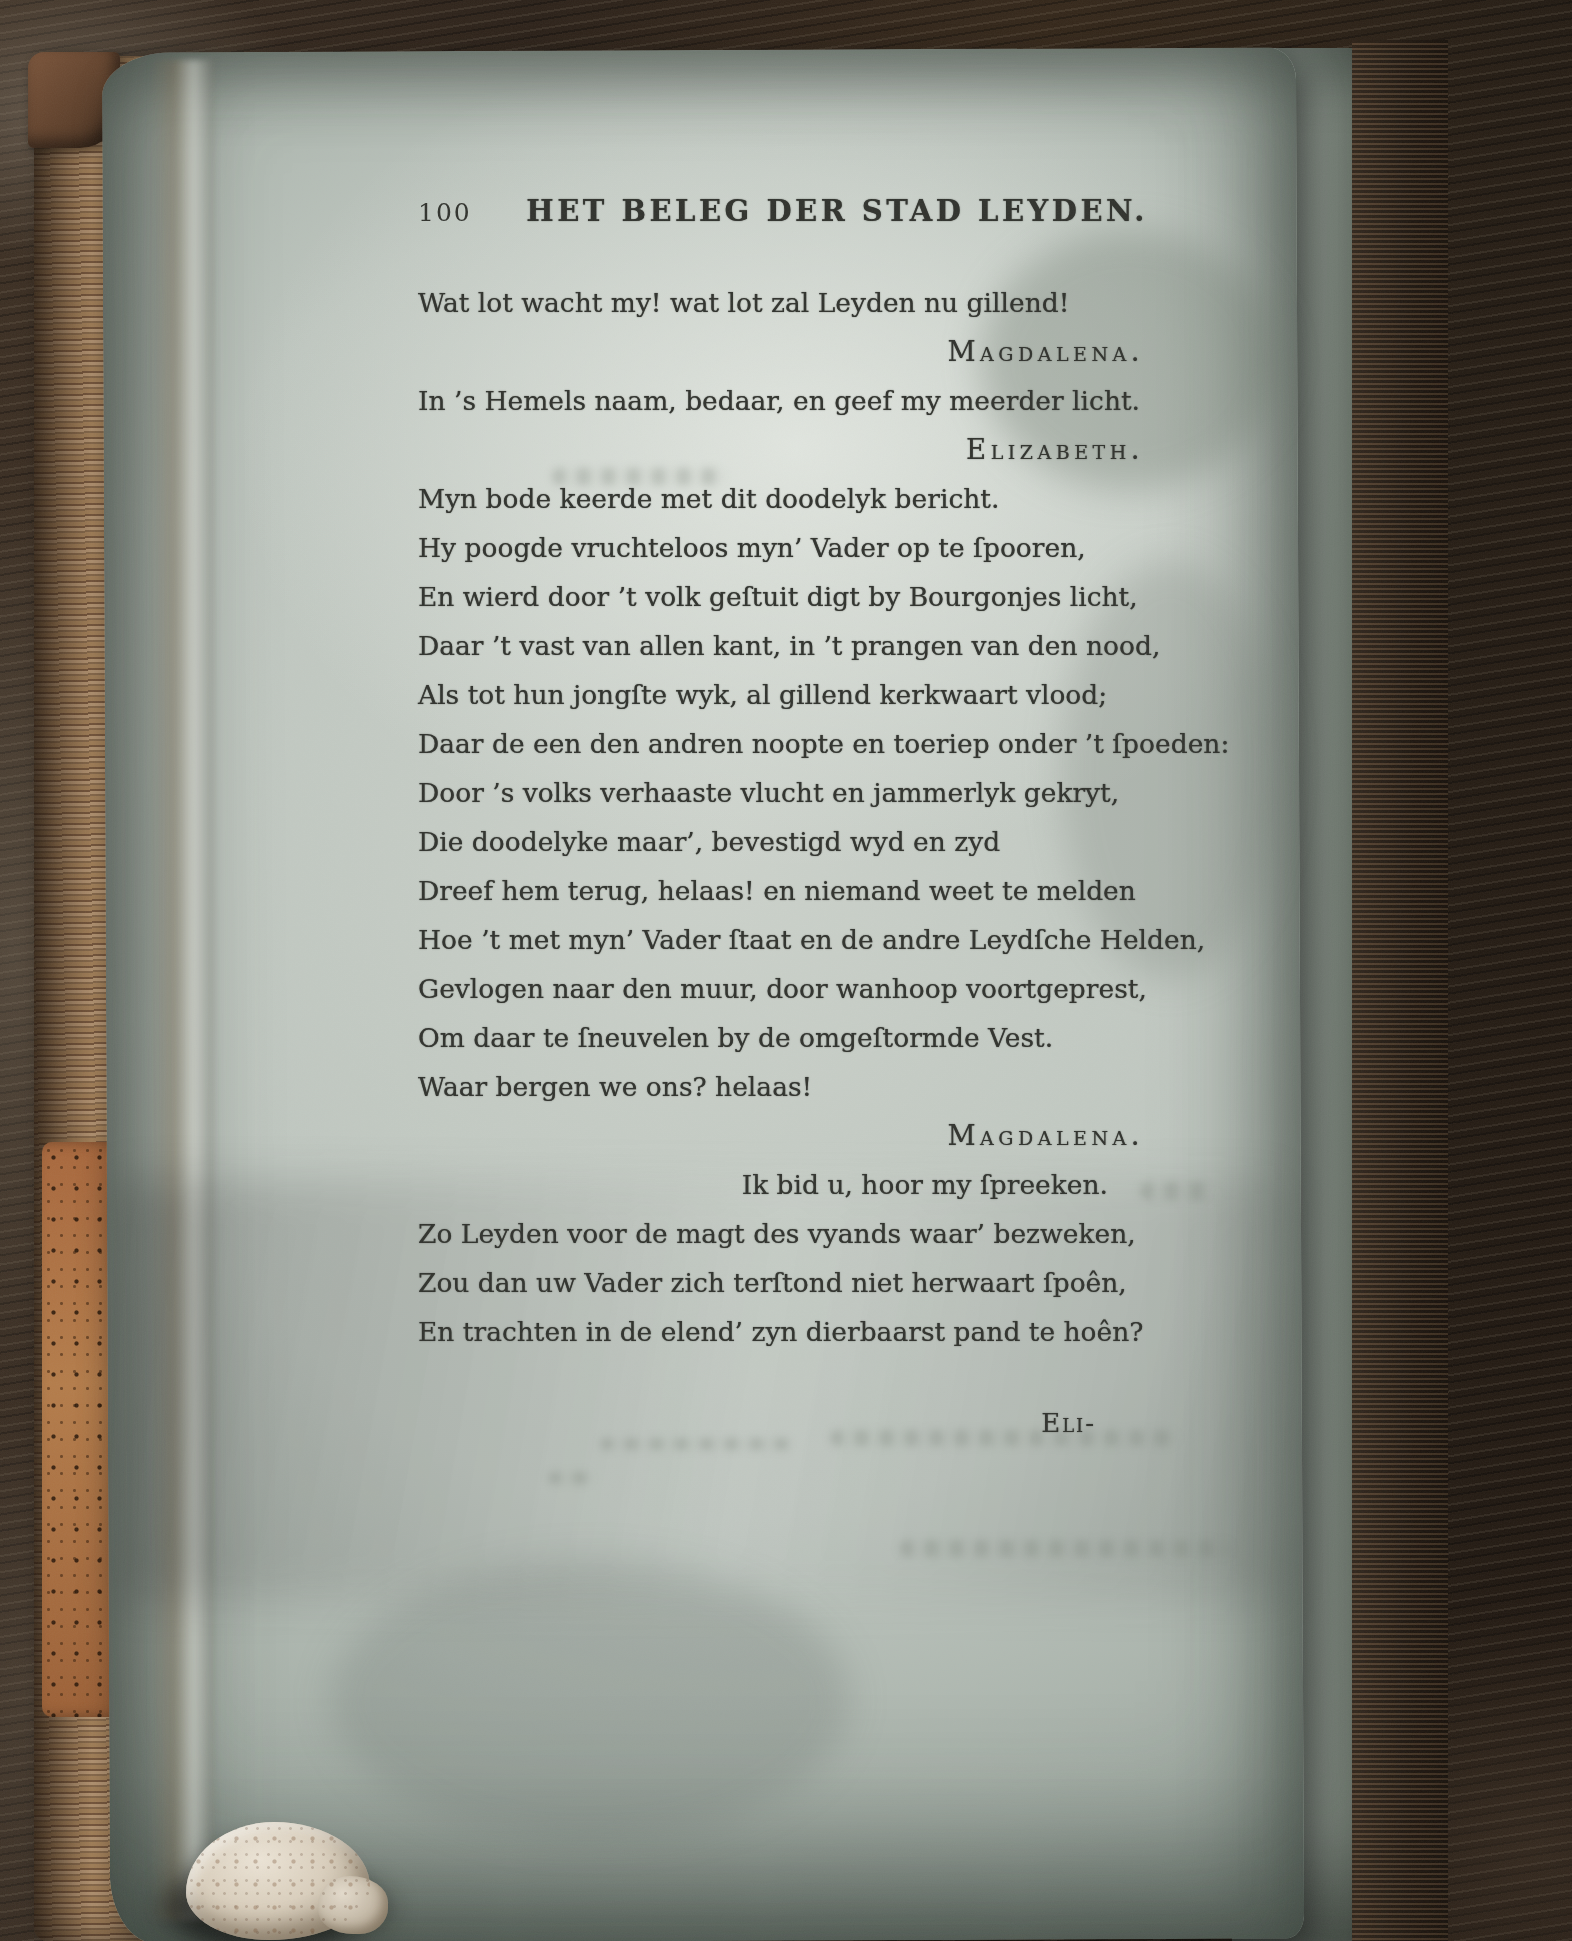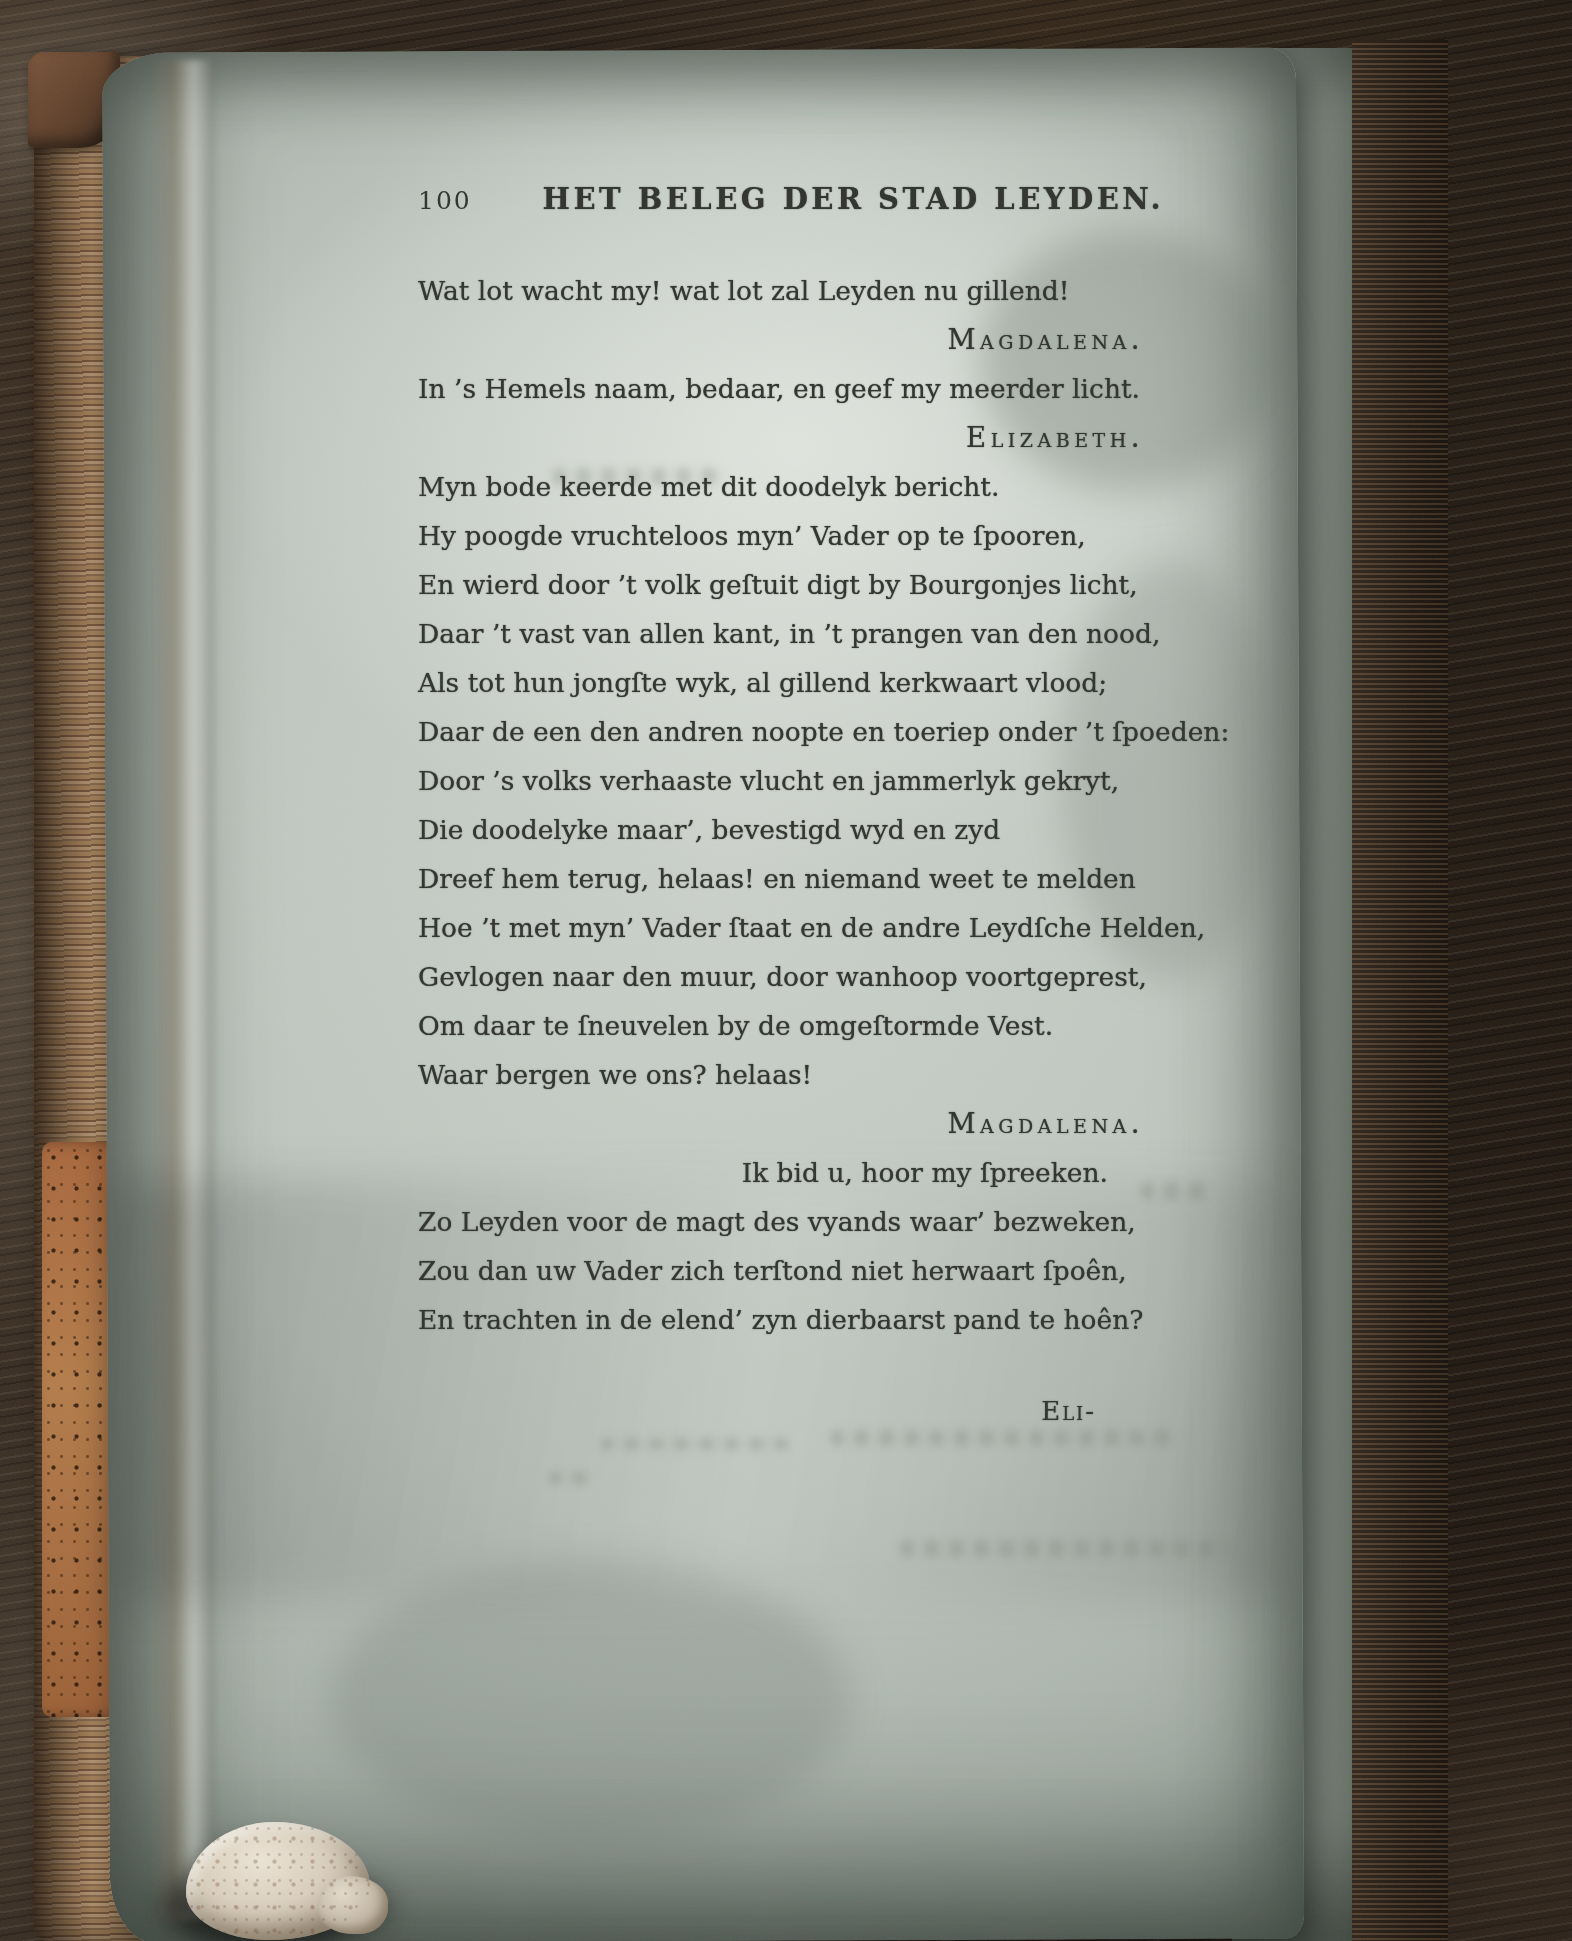--- a/index.html
+++ b/index.html
@@ -75,25 +75,25 @@
   .stain.s3{left:330px;top:1560px;width:520px;height:280px;background:rgba(92,102,94,.22);}
   .lightband{position:absolute;left:120px;top:1180px;width:1160px;height:420px;
     background:linear-gradient(100deg, rgba(0,0,0,.18), rgba(255,255,255,.06) 55%, rgba(0,0,0,.12));
     filter:blur(22px);}
 
   
   .smudge{position:absolute;filter:blur(4px);opacity:.5;border-radius:8px;
     background:repeating-linear-gradient(90deg, rgba(116,124,114,.6) 0 13px, rgba(116,124,114,.08) 13px 25px);}
 
   
-  .text-block{position:absolute;left:418px;top:182px;width:746px;color:#30322d;
+  .text-block{position:absolute;left:418px;top:194px;width:746px;color:#30322d;
     filter:blur(.3px);}
   .header-row{display:flex;align-items:baseline;margin-bottom:50px;}
   .pagenum{width:92px;font-size:25px;letter-spacing:2px;}
-  .title{flex:1;text-align:right;font-size:29px;font-weight:bold;letter-spacing:3.5px;
+  .title{flex:1;text-align:center;font-size:29px;font-weight:bold;letter-spacing:3.5px;
     text-shadow:0 0 1.2px rgba(40,42,38,.85);}
   .line{font-size:26.5px;line-height:49px;white-space:nowrap;
     text-shadow:0 0 1.2px rgba(40,42,38,.8);}
   .speaker{text-align:right;font-variant:small-caps;letter-spacing:4.5px;font-size:27.5px;
     transform:translateX(-20px);white-space:nowrap;line-height:49px;
     text-shadow:0 0 1.2px rgba(40,42,38,.8);}
   .right-line{text-align:right;padding-right:56px;}
   .catchword{margin-top:52px;text-align:right;padding-right:68px;
     font-variant:small-caps;letter-spacing:2px;font-size:26px;
     text-shadow:0 0 1.2px rgba(40,42,38,.8);}

